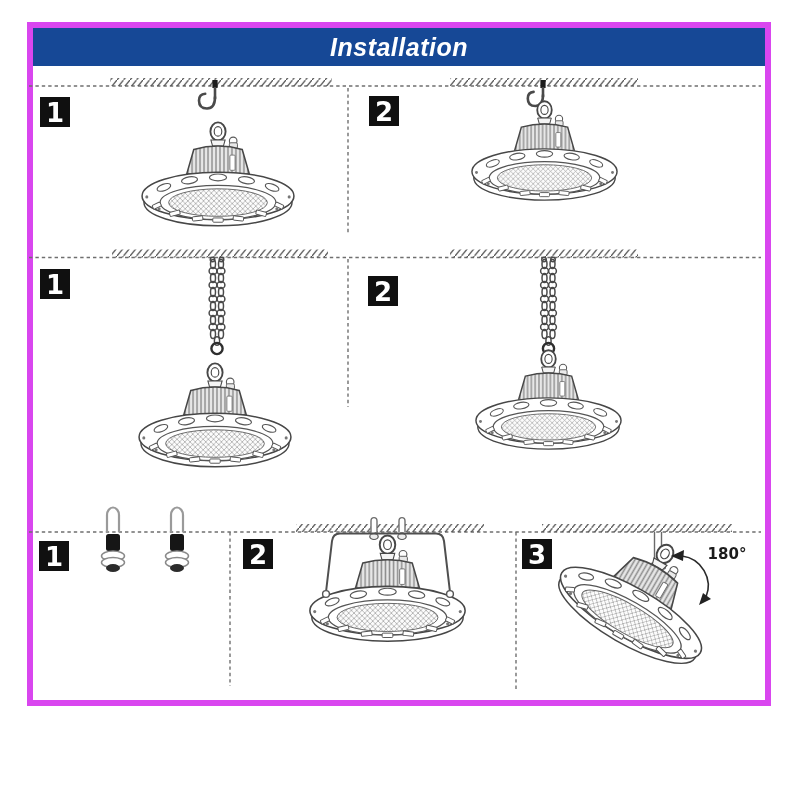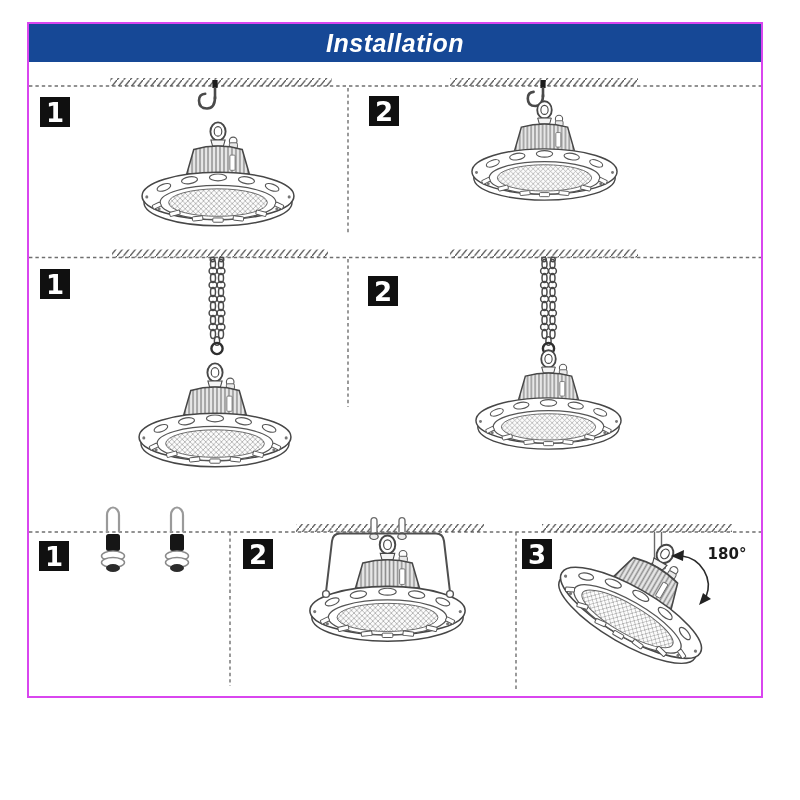--- a/index.html
+++ b/index.html
@@ -1,17 +1,17 @@
 <!DOCTYPE html>
 <html><head>
 <meta charset="utf-8">
 <style>
   html,body{margin:0;padding:0;background:#ffffff;}
   body{width:800px;height:800px;position:relative;font-family:"Liberation Sans",sans-serif;}
-  .frame{position:absolute;left:27px;top:22px;width:732px;height:672px;border:2px solid #d946ef;background:#fff;}
+  .frame{position:absolute;left:27px;top:22px;width:732px;height:672px;border:6px solid #d946ef;background:#fff;}
   .banner{height:38px;background:#164896;display:flex;align-items:center;justify-content:center;}
   .banner-text{color:#ffffff;font-style:italic;font-weight:bold;font-size:25px;letter-spacing:.5px;}
   svg.canvas{position:absolute;left:0;top:0;}
   .dash{stroke:#6f6f6f;stroke-width:1.4;stroke-dasharray:3.4 3;fill:none;}
   .ln{stroke:#4a4a4a;fill:none;}
   .badge-rect{fill:#101010;}
   .badge-num{fill:#ffffff;font-family:"DejaVu Sans",sans-serif;font-weight:bold;font-size:26px;text-anchor:middle;dominant-baseline:central;}
   .rot-label{fill:#1c1c1c;font-family:"DejaVu Sans",sans-serif;font-weight:600;font-size:15px;text-anchor:middle;dominant-baseline:central;}
 </style>
 </head>

